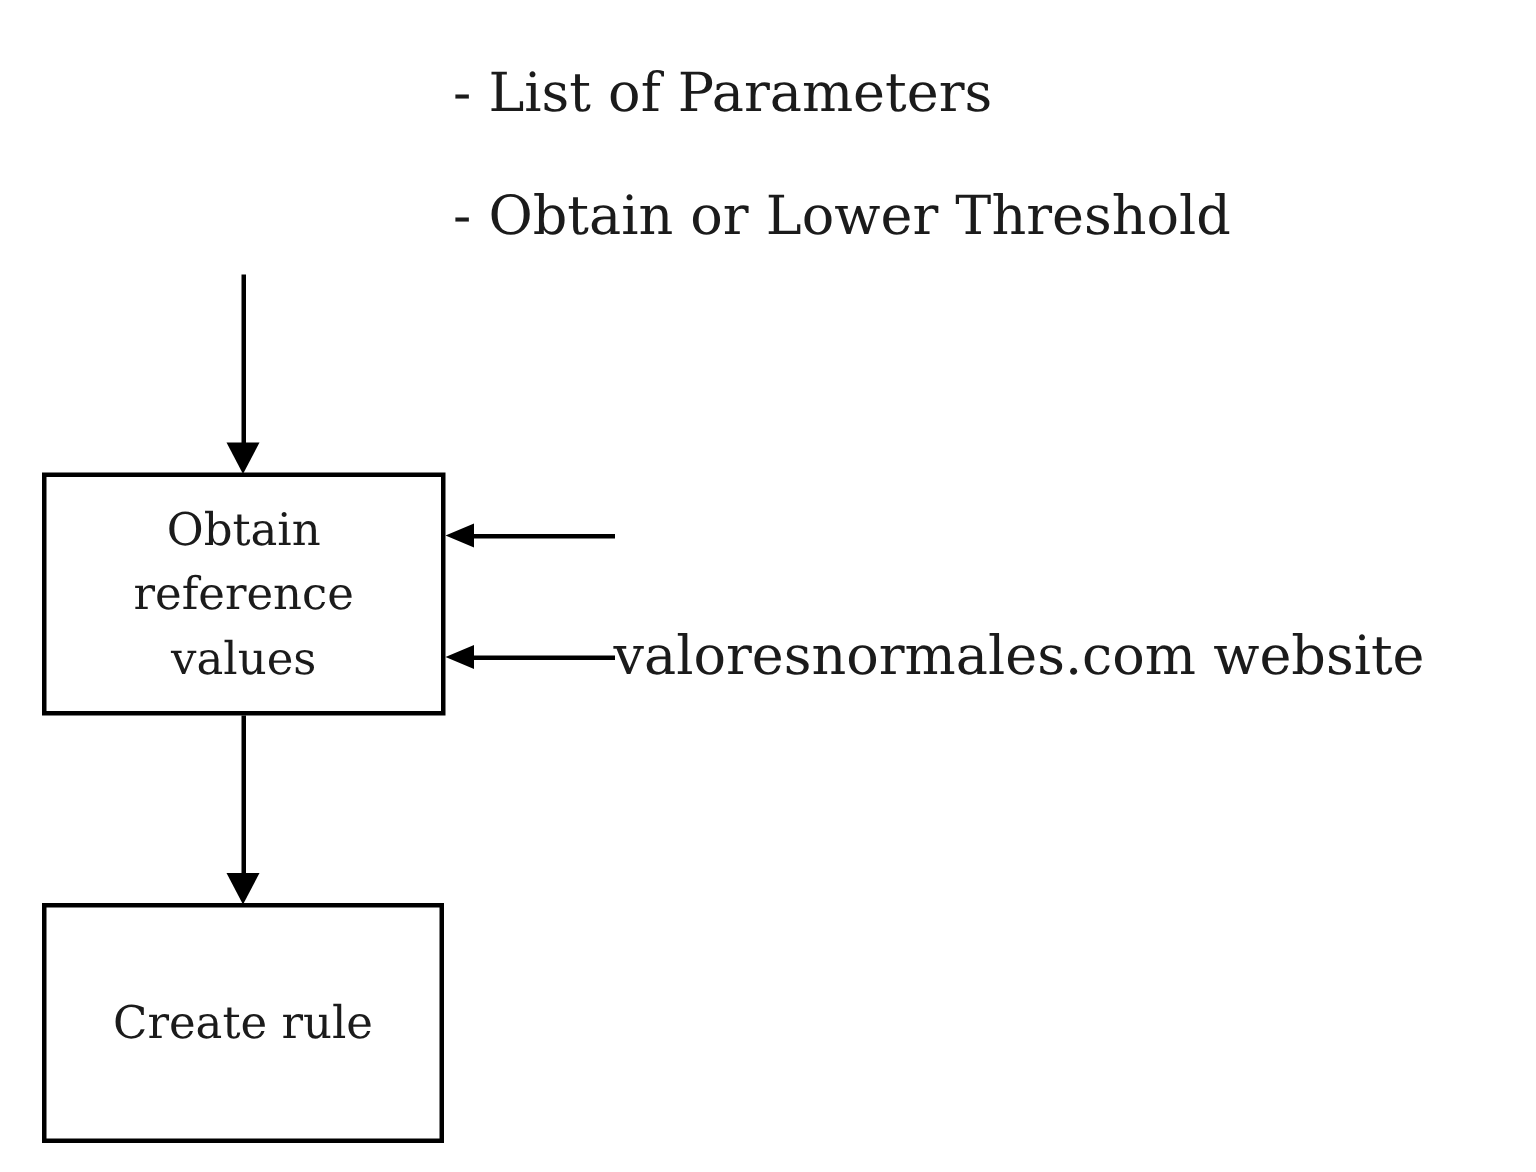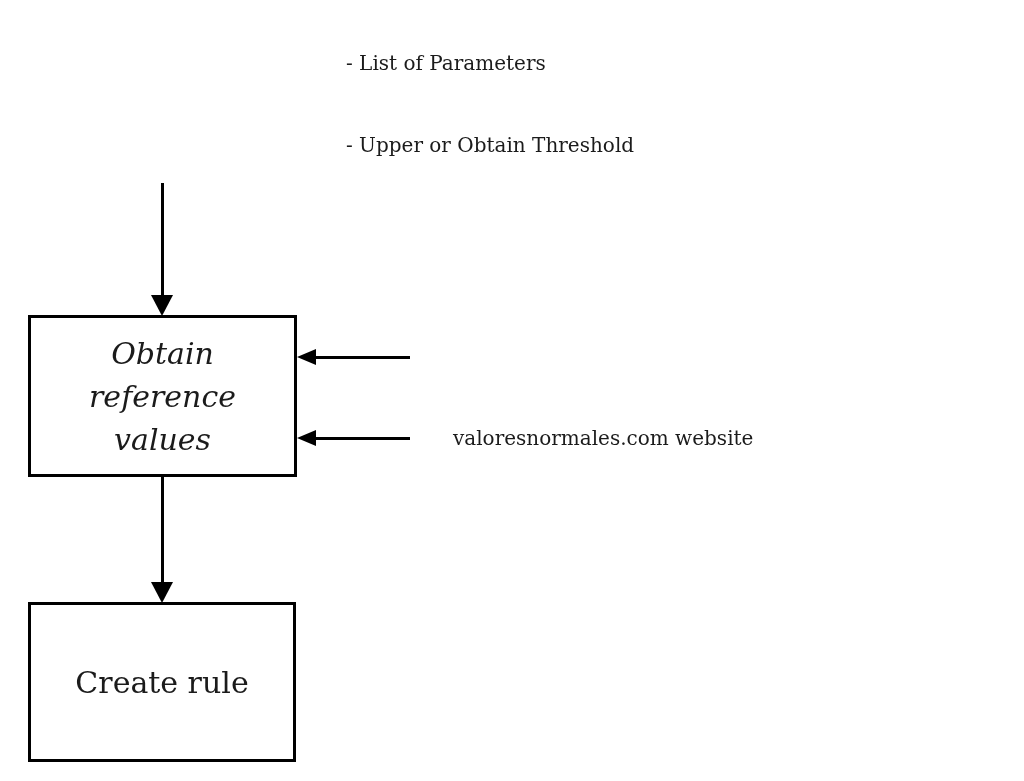--- a/index.html
+++ b/index.html
@@ -23,21 +23,21 @@
     background: #ffffff;
     display: flex;
     align-items: center;
     justify-content: center;
     text-align: center;
     font-size: 30px;
     line-height: 43px;
     white-space: pre-line;
   }
   #box-determine { left: 28px;  top: 22px;  width: 269px; height: 161px; }
-  #box-obtain    { left: 28px;  top: 315px; width: 269px; height: 162px; font-style: italic; }
+  #box-obtain    { left: 28px;  top: 315px; width: 269px; height: 162px; }
   #box-create    { left: 28px;  top: 602px; width: 268px; height: 160px; }
 
   .shaft-v {
     position: absolute;
     width: 3px;
     background: #000000;
   }
   .shaft-h {
     position: absolute;
     height: 3px;
@@ -62,24 +62,23 @@
   #shaft-down-2 { left: 161px; top: 477px; height: 107px; }
   #head-down-2  { left: 151px; top: 582px; }
 
   #head-left-1  { left: 297px; top: 349px; }
   #shaft-left-1 { left: 313px; top: 356px; width: 97px; }
   #head-left-2  { left: 297px; top: 430px; }
   #shaft-left-2 { left: 313px; top: 437px; width: 97px; }
 
   .note {
     position: absolute;
-    font-size: 20px;
+    font-size: 36px;
     line-height: 38px;
     white-space: nowrap;
-    margin-left: 44px;
   }
   #note-list      { left: 302px; top: 44px;  }
   #note-threshold { left: 302px; top: 126px; }
   #note-book      { left: 409px; top: 338px; }
   #note-website   { left: 409px; top: 419px; }
 </style>
 </head>
 <body>
 
 <div class="canvas">
@@ -97,17 +96,17 @@
   <div class="shaft-v" id="shaft-down-2"></div>
   <div class="head-down" id="head-down-2"></div>
 
   <div class="head-left" id="head-left-1"></div>
   <div class="shaft-h" id="shaft-left-1"></div>
 
   <div class="head-left" id="head-left-2"></div>
   <div class="shaft-h" id="shaft-left-2"></div>
 
   <div class="note" id="note-list">- List of Parameters</div>
-  <div class="note" id="note-threshold">- Upper or Obtain Threshold</div>
+  <div class="note" id="note-threshold">- Obtain or Lower Threshold</div>
 
   <div class="note" id="note-website">valoresnormales.com website</div>
 
 </div>
 
 </body></html>

